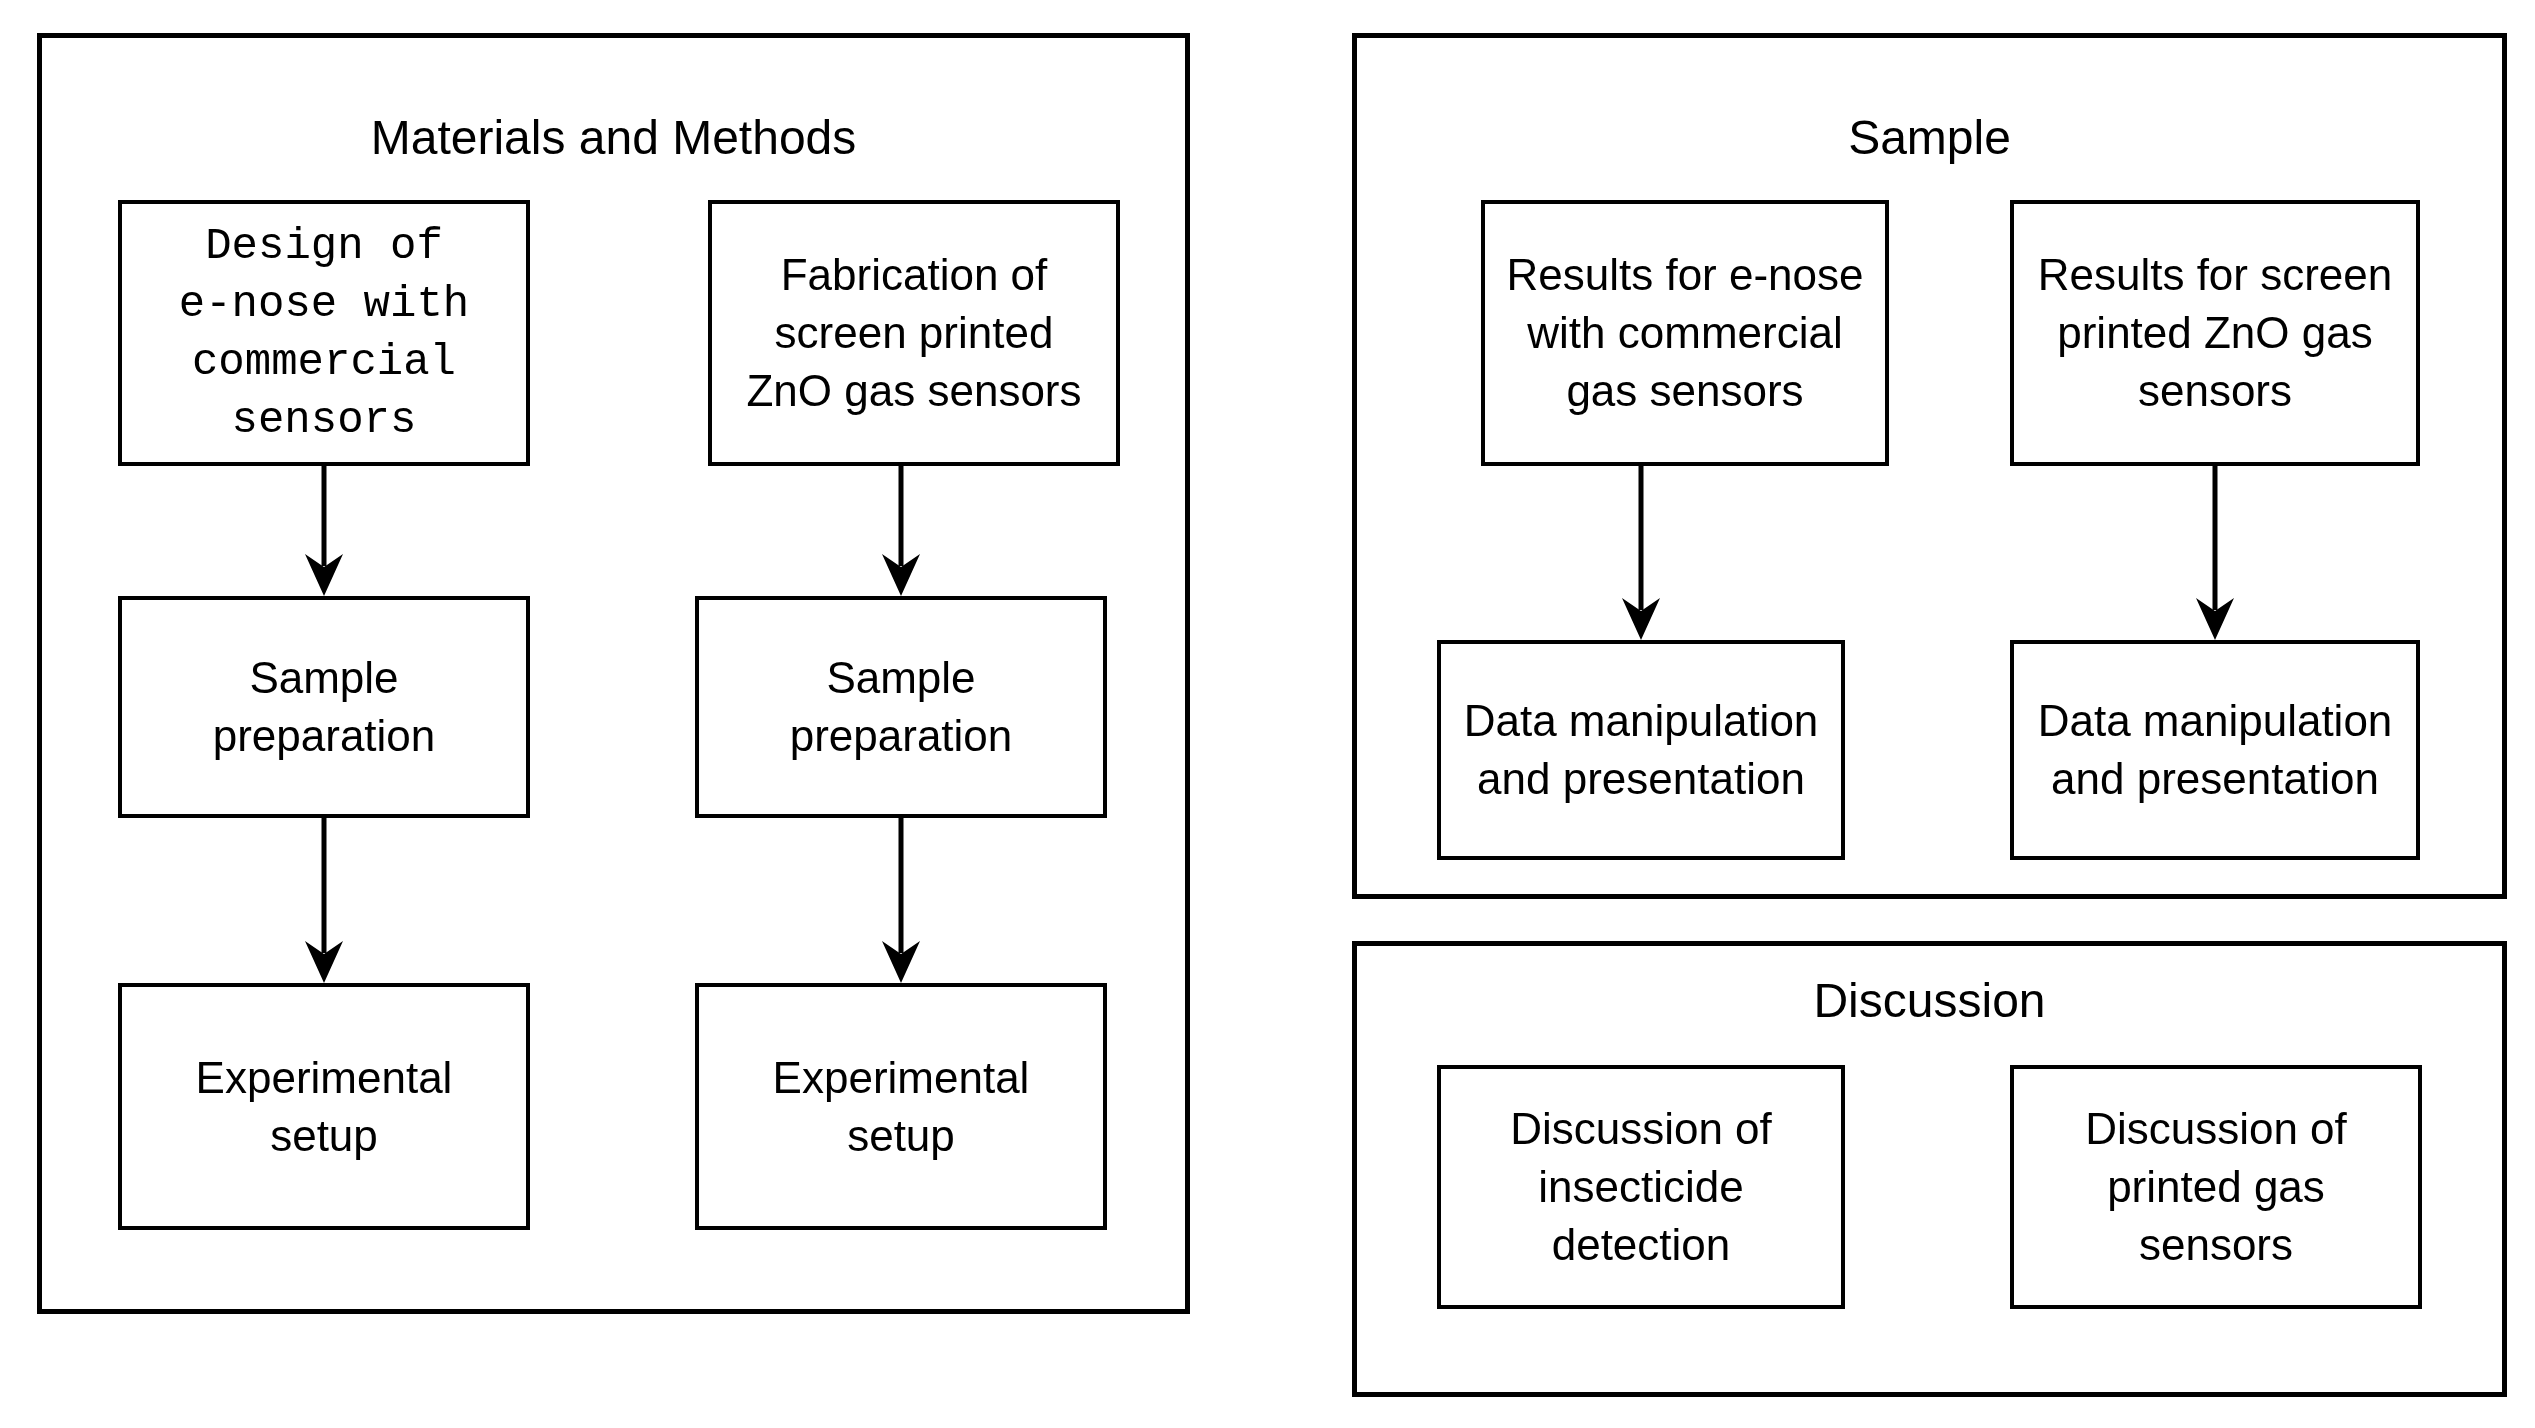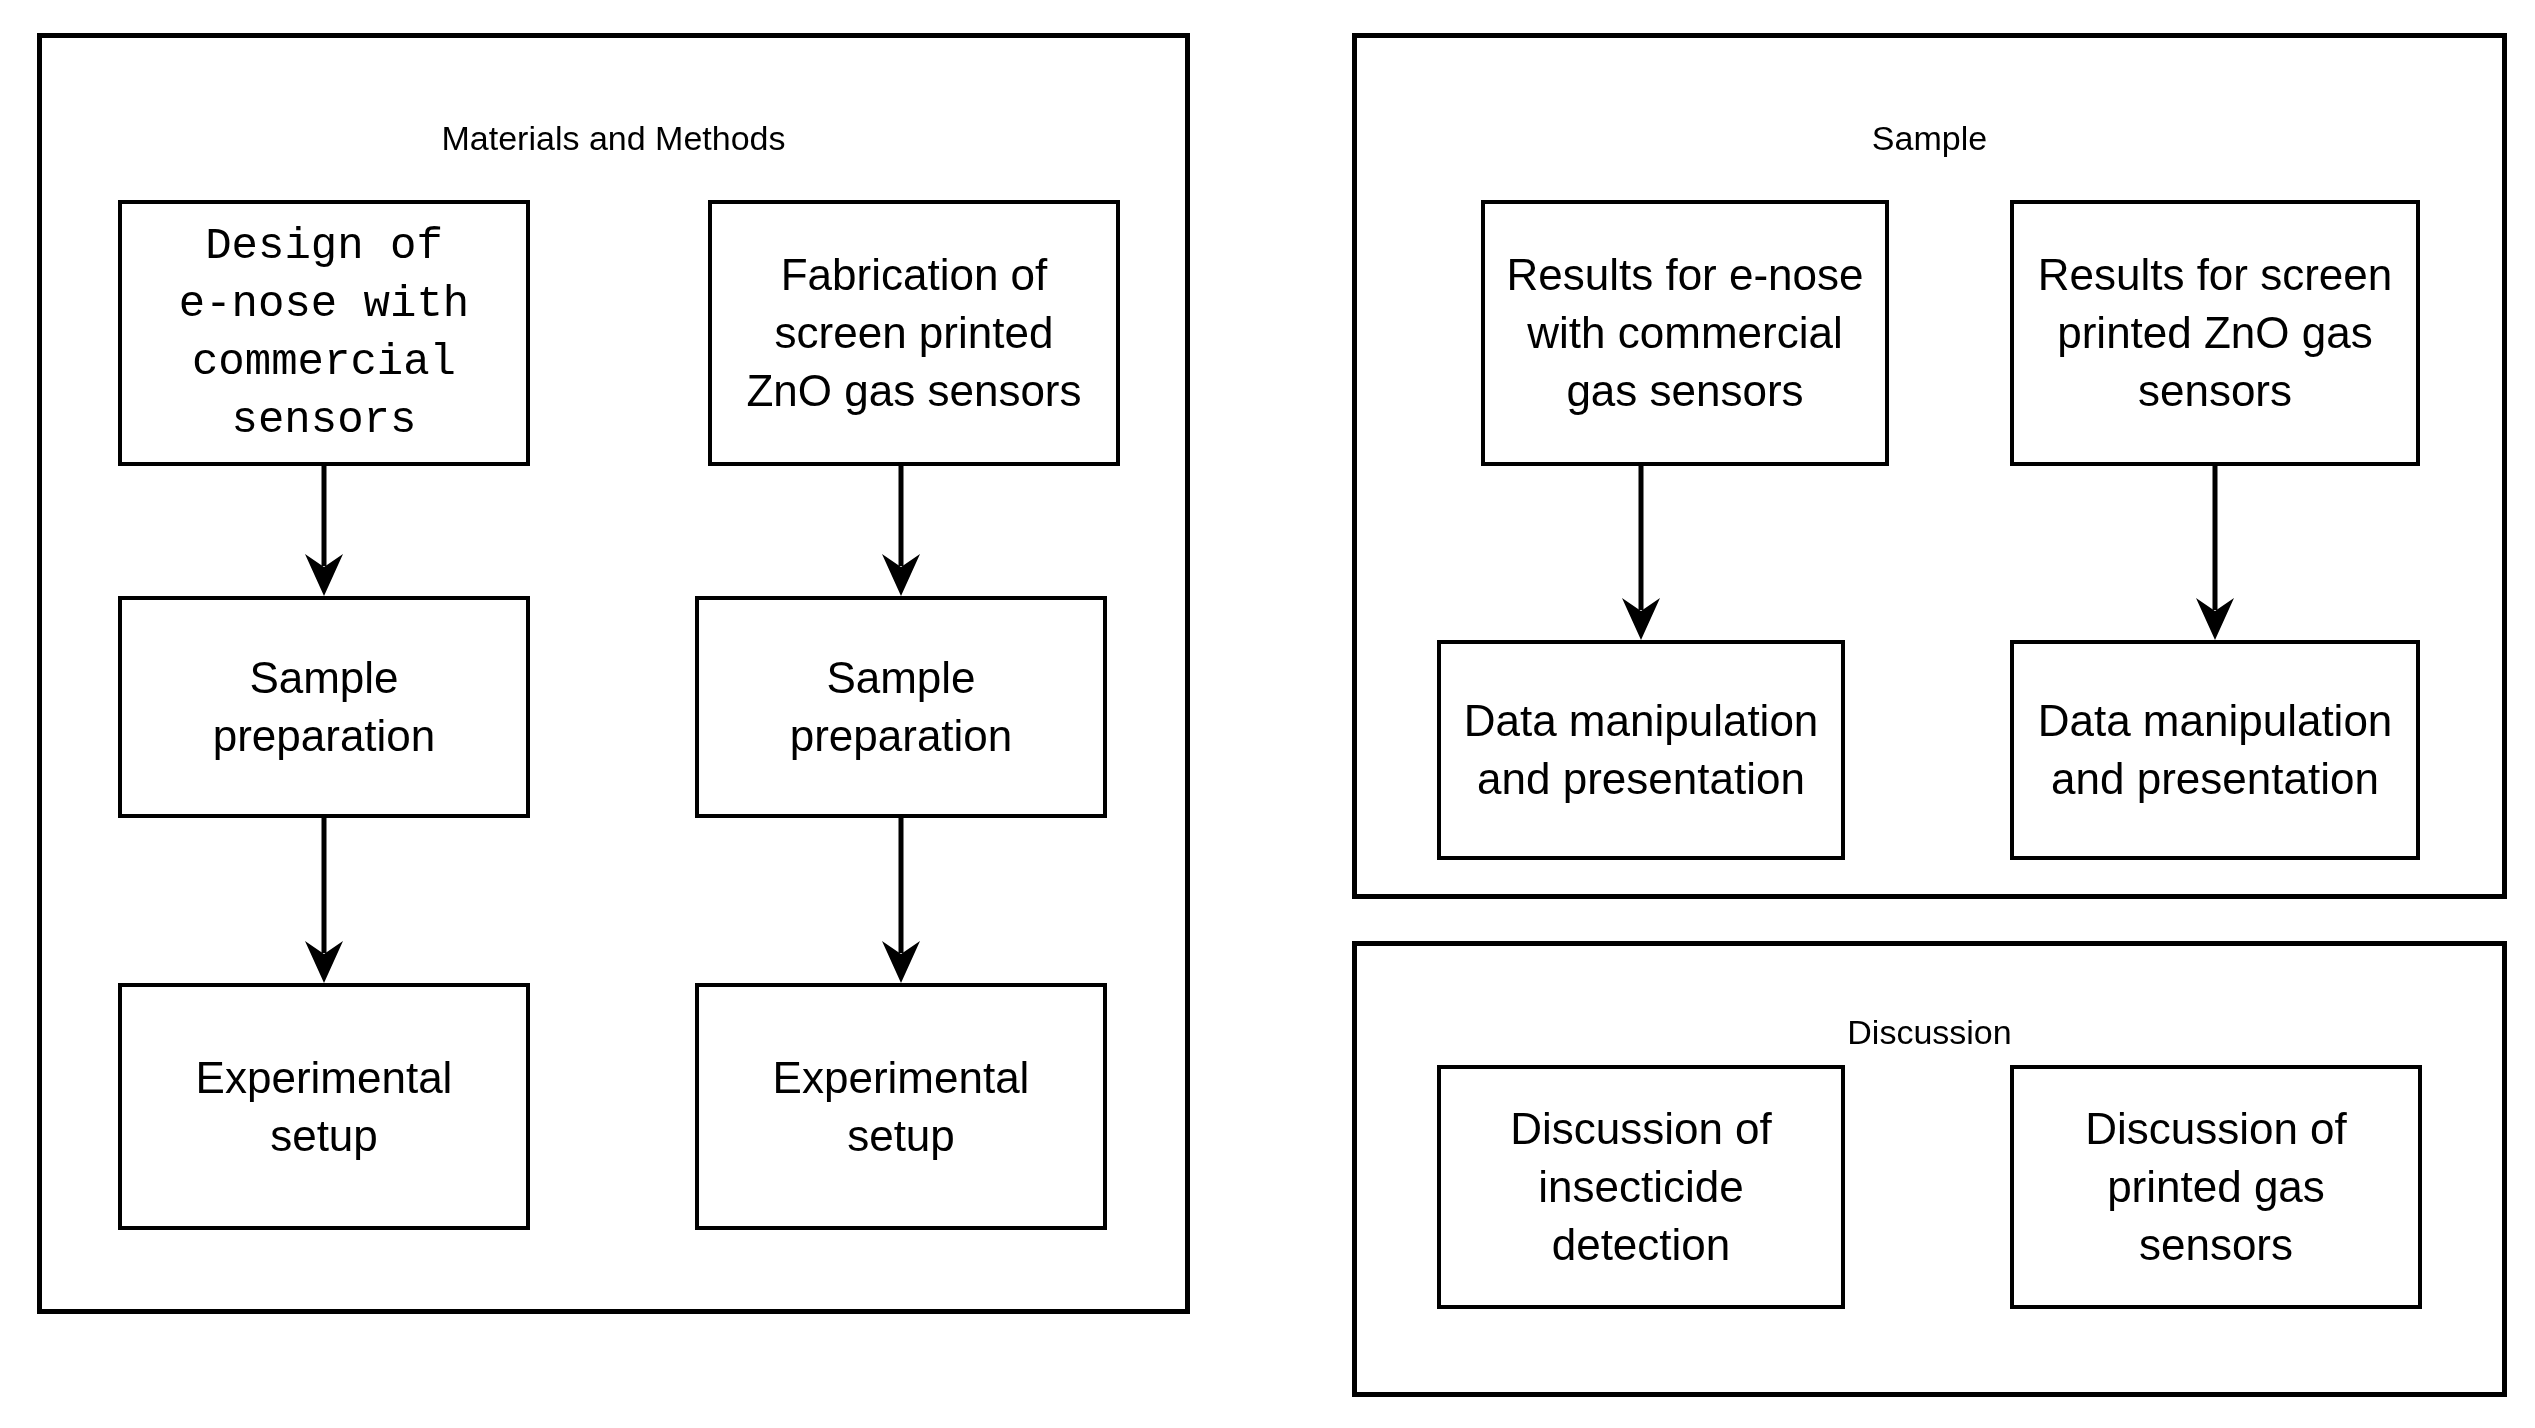--- a/index.html
+++ b/index.html
@@ -20,21 +20,21 @@
     position: absolute;
     border: 5px solid #000000;
     background: #FFFFFF;
     box-sizing: border-box;
   }
   .panel-title {
     position: absolute;
     left: 0;
     right: 0;
     text-align: center;
-    font-size: 34px;
+    font-size: 48px;
     line-height: 58px;
     white-space: pre;
     color: #000000;
   }
   .node {
     position: absolute;
     border: 4px solid #000000;
     background: #FFFFFF;
     box-sizing: border-box;
     display: flex;
@@ -45,21 +45,21 @@
     line-height: 58px;
     white-space: pre-line;
     color: #000000;
   }
   #panel-materials   { left: 37px;   top: 33px;  width: 1153px; height: 1281px; }
   #panel-results     { left: 1352px; top: 33px;  width: 1155px; height: 866px;  }
   #panel-discussion  { left: 1352px; top: 941px; width: 1155px; height: 456px;  }
 
   #title-materials   { top: 109px; }
   #title-results     { top: 109px; }
-  #title-discussion  { top: 972px; margin-top: 31px; }
+  #title-discussion  { top: 972px; }
 
   #box-design        { left: 118px;  top: 200px;  width: 412px; height: 266px; font-family: Liberation Mono, monospace; }
   #box-fabrication   { left: 695px;  top: 200px;  width: 412px; height: 266px; margin-left: 13px; }
   #box-sample-left   { left: 118px;  top: 596px;  width: 412px; height: 222px; }
   #box-sample-right  { left: 695px;  top: 596px;  width: 412px; height: 222px; }
   #box-exp-left      { left: 118px;  top: 983px;  width: 412px; height: 247px; }
   #box-exp-right     { left: 695px;  top: 983px;  width: 412px; height: 247px; }
   #box-results-enose { left: 1437px; top: 200px;  width: 408px; height: 266px; margin-left: 44px; }
   #box-results-zno   { left: 2010px; top: 200px;  width: 410px; height: 266px; }
   #box-data-left     { left: 1437px; top: 640px;  width: 408px; height: 220px; }

